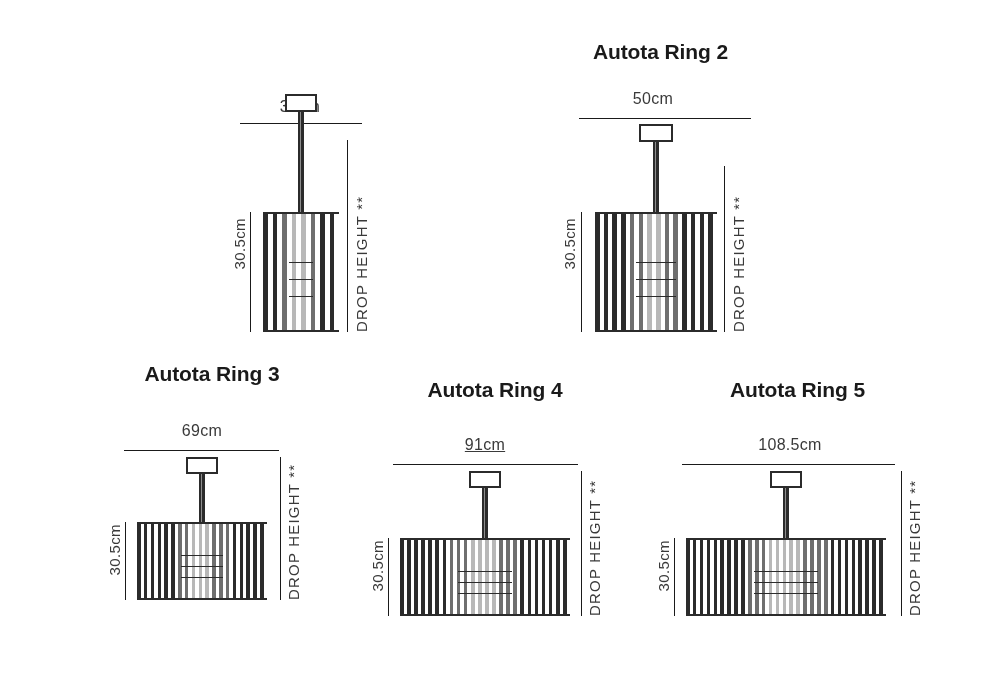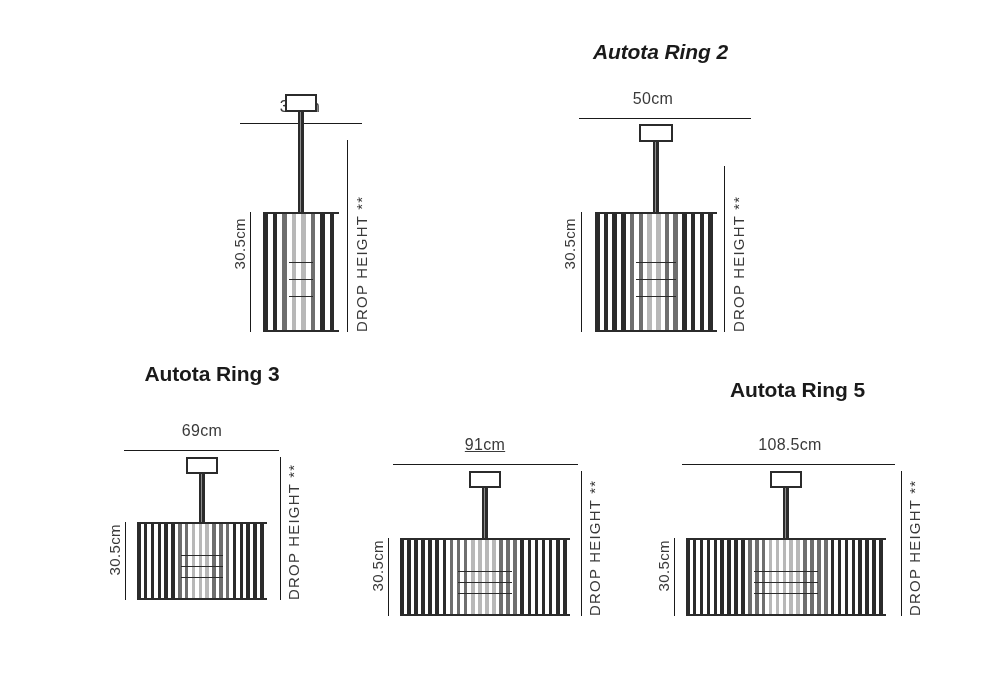--- a/index.html
+++ b/index.html
@@ -122,21 +122,21 @@
         <div class="slat" style="left: 57px; width: 4.94px;"></div>
         <div class="slat" style="left: 66.5px; width: 4.94px;"></div>
         <div class="rim" style="top: 0px;"></div>
         <div class="rim" style="bottom: 0px; top: auto;"></div>
         <div class="tick" style="left: 25.84px; top: 50.4px; width: 24.32px;"></div>
         <div class="tick" style="left: 25.84px; top: 67.2px; width: 24.32px;"></div>
         <div class="tick" style="left: 25.84px; top: 84px; width: 24.32px;"></div>
       </div>
     </div>
     <div class="fixture" style="left: 533px; top: 40px; width: 255px; height: 300px;">
-      <div class="fx-title" style="top: 0px; font-style: italic;">Autota Ring 2</div>
+      <div class="fx-title" style="top: 0px;">Autota Ring 2</div>
       <div class="wdim-label" style="left: 50px; top: 50px; width: 140px;">50cm</div>
       <div class="wdim-line" style="left: 46px; top: 78px; width: 172px;"></div>
       <div class="hdim-line" style="left: 48px; top: 172px; height: 120px;"></div>
       <div class="hdim-label" style="left: 28px; top: 178px;">30.5cm</div>
       <div class="drop-line" style="left: 191px; top: 126px; height: 166px;"></div>
       <div class="drop-label" style="left: 197px; top: 126px; height: 166px;">DROP HEIGHT **</div>
       <div class="canopy" style="left: 106px; top: 84px; width: 34px; height: 18px;"></div>
       <div class="rod" style="left: 120px; top: 102px; width: 6px; height: 144.4px;"></div>
       <div class="rod-hl" style="left: 122px; top: 102px; height: 144.4px;"></div>
       <div class="shade" style="left: 62px; top: 172px; width: 122px; height: 120px;">
@@ -193,20 +193,21 @@
         <div class="slat" style="left: 116.316px; width: 3.55789px;"></div>
         <div class="slat" style="left: 123.158px; width: 3.55789px;"></div>
         <div class="rim" style="top: 0px;"></div>
         <div class="rim" style="bottom: 0px; top: auto;"></div>
         <div class="tick" style="left: 44.2px; top: 32.76px; width: 41.6px;"></div>
         <div class="tick" style="left: 44.2px; top: 43.68px; width: 41.6px;"></div>
         <div class="tick" style="left: 44.2px; top: 54.6px; width: 41.6px;"></div>
       </div>
     </div>
     <div class="fixture" style="left: 370px; top: 378px; width: 250px; height: 250px;">
+      <div class="fx-title" style="top: 0px;">Autota Ring 4</div>
       <div class="wdim-label" style="left: 50px; top: 58px; width: 130px; text-decoration: underline;">91cm</div>
       <div class="wdim-line" style="left: 23px; top: 86px; width: 185px;"></div>
       <div class="hdim-line" style="left: 18px; top: 160px; height: 78px;"></div>
       <div class="hdim-label" style="left: -1px; top: 162px;">30.5cm</div>
       <div class="drop-line" style="left: 211px; top: 93px; height: 145px;"></div>
       <div class="drop-label" style="left: 216px; top: 93px; height: 145px;">DROP HEIGHT **</div>
       <div class="canopy" style="left: 99px; top: 93px; width: 32px; height: 17px;"></div>
       <div class="rod" style="left: 112px; top: 110px; width: 6px; height: 98.36px;"></div>
       <div class="rod-hl" style="left: 114px; top: 110px; height: 98.36px;"></div>
       <div class="shade" style="left: 30px; top: 160px; width: 170px; height: 78px;">

